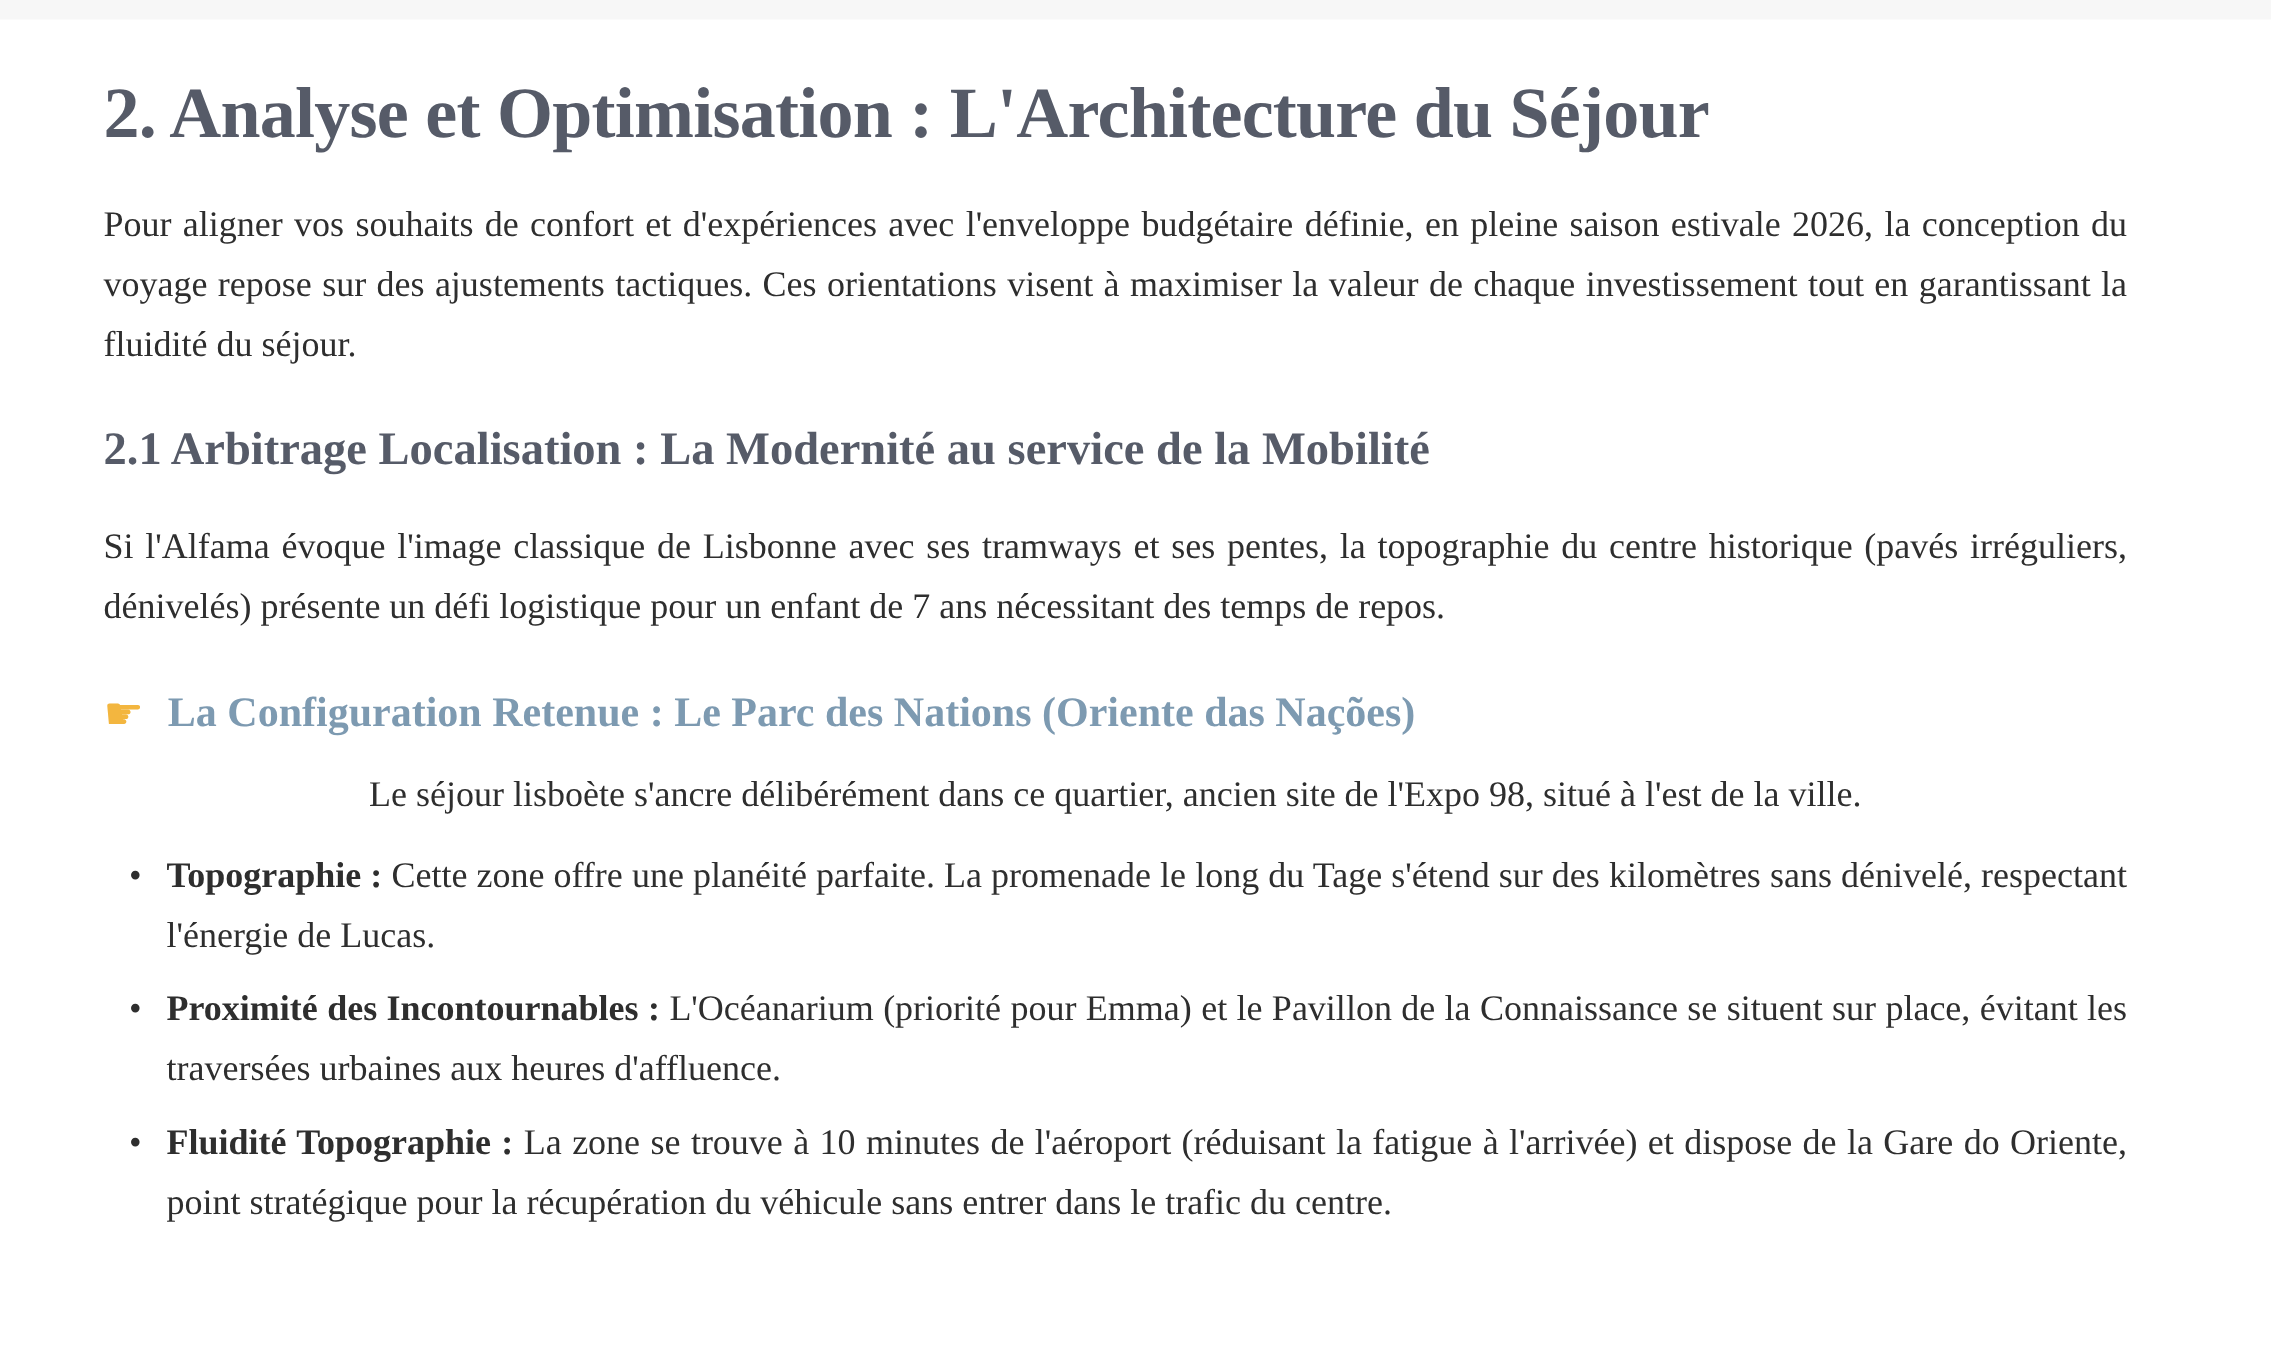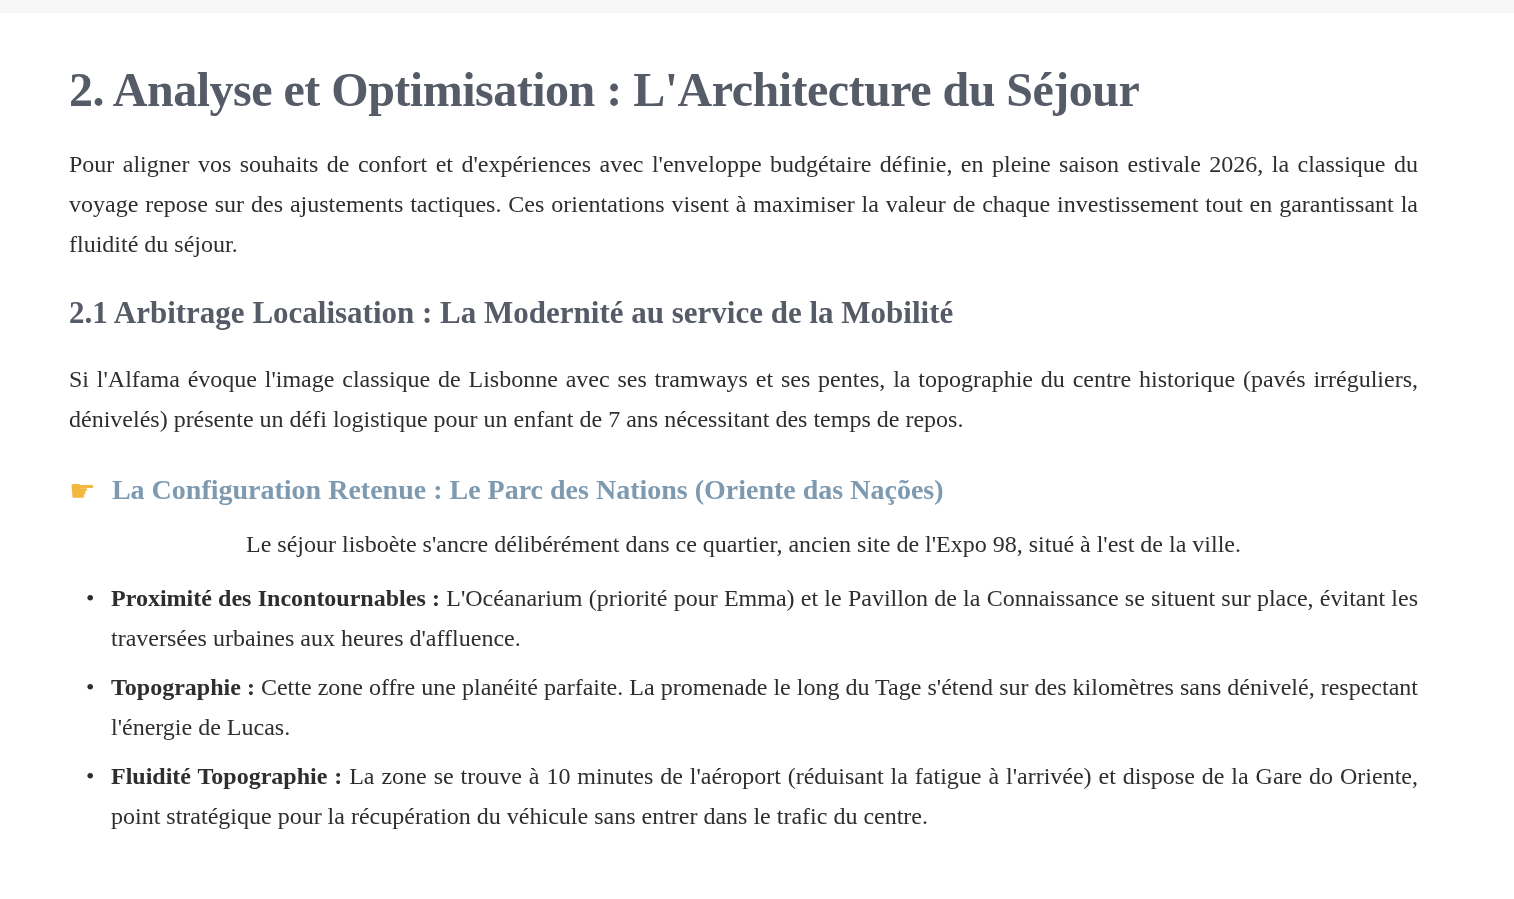--- a/index.html
+++ b/index.html
@@ -16,21 +16,21 @@
   }
   .top-strip {
     position: absolute;
     top: 0; left: 0; right: 0;
     height: 13px;
     background: #f7f7f7;
   }
   .content {
     position: relative;
     margin: 0;
-    padding: 60px 96px 0 69px;
+    padding: 46px 96px 0 69px;
   }
   h1.doc-h1 {
     margin: 0 0 24px 0;
     max-width: 1250px;
     font-size: 48px;
     line-height: 1.26;
     font-weight: bold;
     color: #565b68;
     letter-spacing: -0.5px;
   }
@@ -93,29 +93,29 @@
 </style>
 </head>
 <body>
 
 <div class="top-strip"></div>
 
 <div class="content">
 
   <h1 class="doc-h1">2. Analyse et Optimisation : L'Architecture du Séjour</h1>
 
-  <p class="doc-p">Pour aligner vos souhaits de confort et d'expériences avec l'enveloppe budgétaire définie, en pleine saison estivale 2026, la classique du voyage repose sur des ajustements tactiques. Ces orientations visent à maximiser la valeur de chaque investissement tout en garantissant la fluidité du séjour.</p>
+  <p class="doc-p">Pour aligner vos souhaits de confort et d'expériences avec l'enveloppe budgétaire définie, en pleine saison estivale 2026, la conception du voyage repose sur des ajustements tactiques. Ces orientations visent à maximiser la valeur de chaque investissement tout en garantissant la fluidité du séjour.</p>
 
   <h2 class="doc-h2">2.1 Arbitrage Localisation : La Modernité au service de la Mobilité</h2>
 
   <p class="doc-p">Si l'Alfama évoque l'image classique de Lisbonne avec ses tramways et ses pentes, la topographie du centre historique (pavés irréguliers, dénivelés) présente un défi logistique pour un enfant de 7 ans nécessitant des temps de repos.</p>
 
   <h3 class="doc-h3"><span class="finger-icon">☛</span><span>La Configuration Retenue : Le Parc des Nations (Oriente das Nações)</span></h3>
 
   <p class="doc-p single">Le séjour lisboète s'ancre délibérément dans ce quartier, ancien site de l'Expo 98, situé à l'est de la ville.</p>
 
   <ul class="doc-list">
+    <li><b>Topographie :</b> <span>Cette zone offre une planéité parfaite. La promenade le long du Tage s'étend sur des kilomètres sans dénivelé, respectant l'énergie de Lucas.</span></li>
     <li><b>Proximité des Incontournables :</b> <span>L'Océanarium (priorité pour Emma) et le Pavillon de la Connaissance se situent sur place, évitant les traversées urbaines aux heures d'affluence.</span></li>
-    <li><b>Topographie :</b> <span>Cette zone offre une planéité parfaite. La promenade le long du Tage s'étend sur des kilomètres sans dénivelé, respectant l'énergie de Lucas.</span></li>
     <li><b>Fluidité Topographie :</b> <span>La zone se trouve à 10 minutes de l'aéroport (réduisant la fatigue à l'arrivée) et dispose de la Gare do Oriente, point stratégique pour la récupération du véhicule sans entrer dans le trafic du centre.</span></li>
   </ul>
 
 </div>
 
 </body></html>

